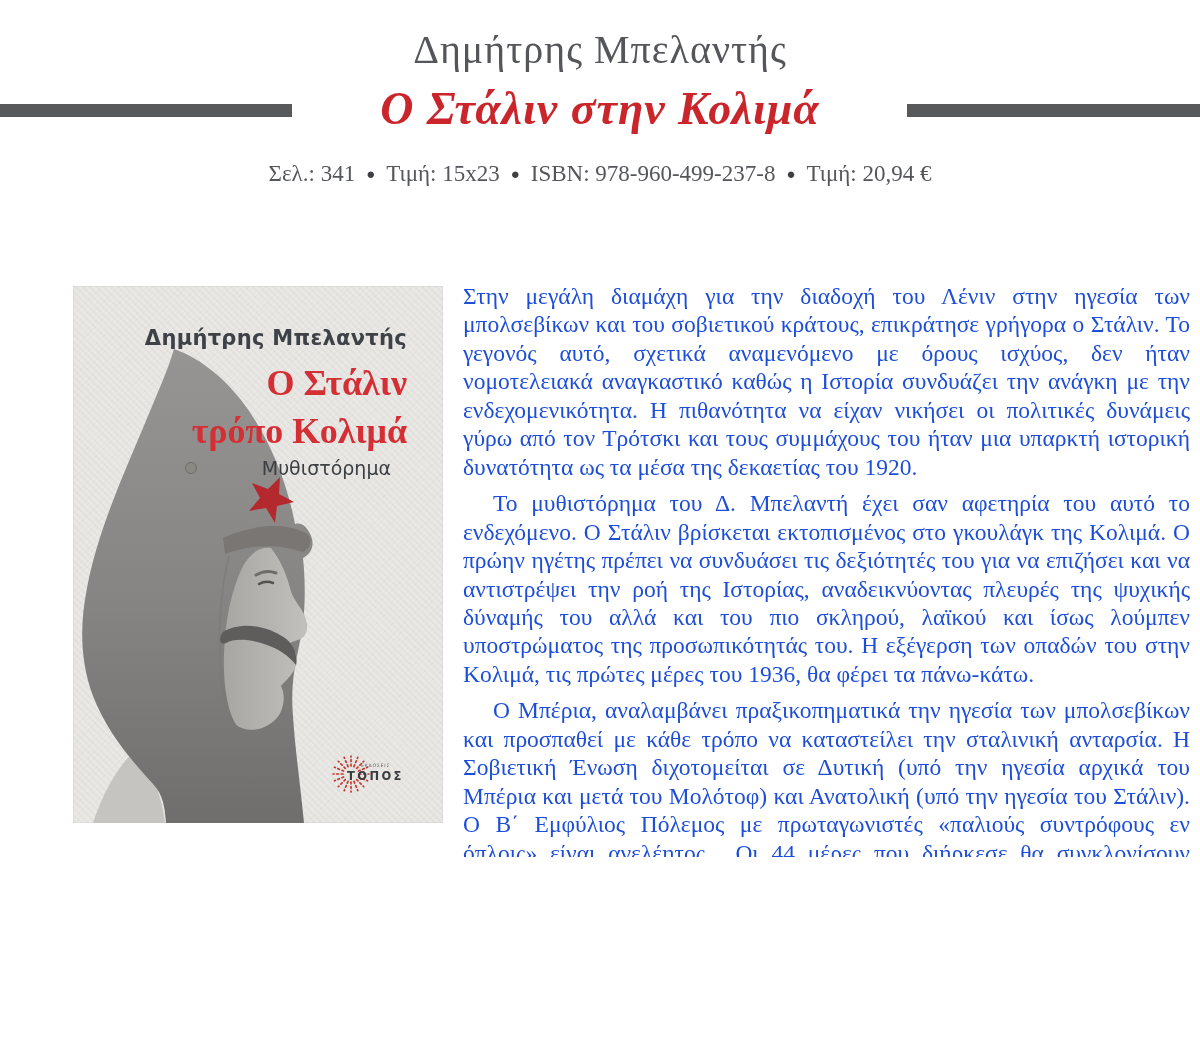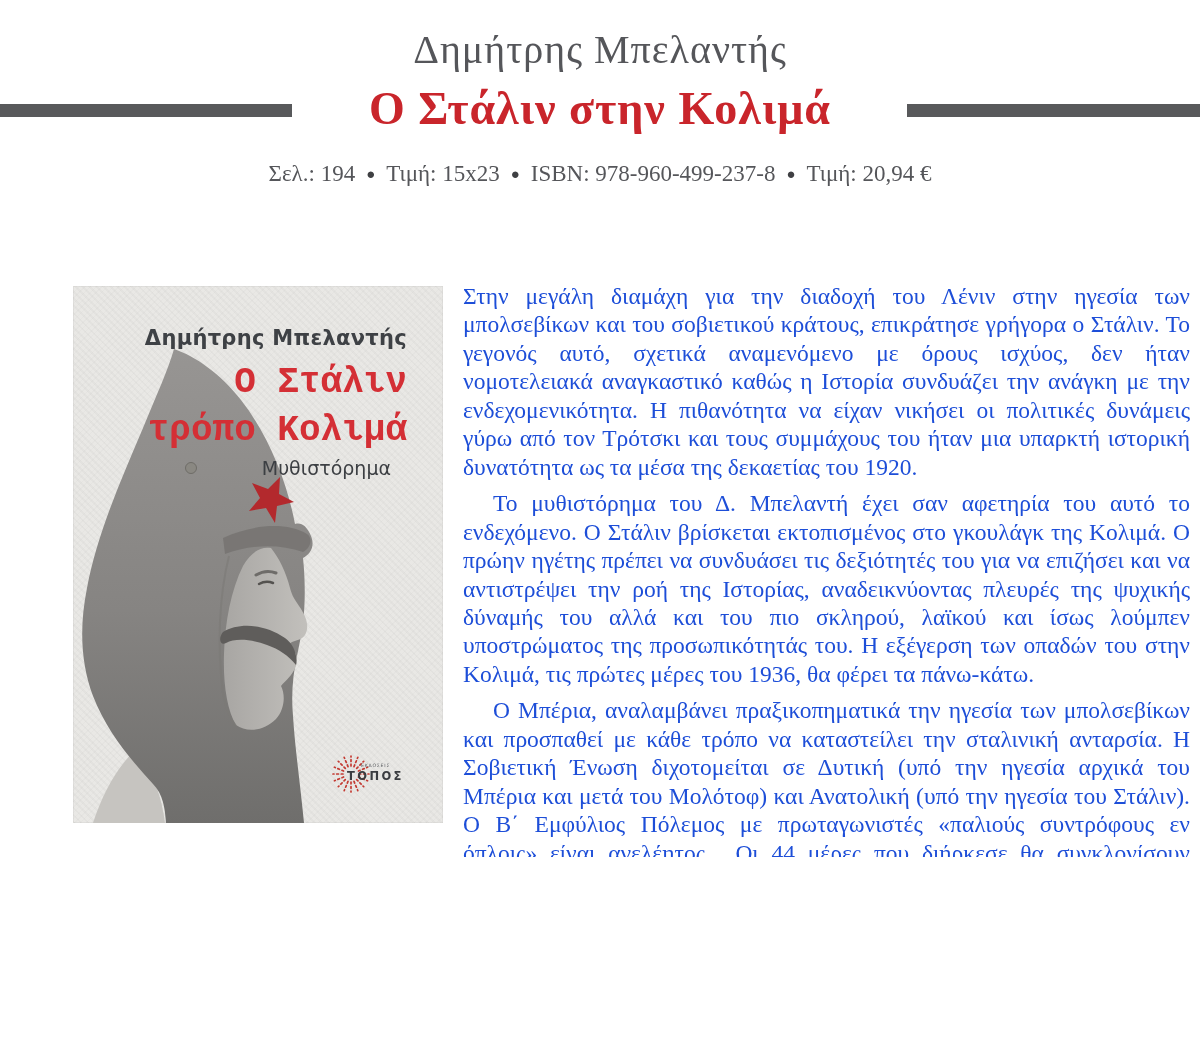--- a/index.html
+++ b/index.html
@@ -6,38 +6,38 @@
   .page{position:relative;width:1200px;height:857px;background:#ffffff;overflow:hidden;
         font-family:"Liberation Serif","DejaVu Serif",serif;}
 
   
   .author-line{position:absolute;top:26px;left:0;width:100%;text-align:center;
         font-size:40px;color:#55565a;letter-spacing:1px;}
   .rule{position:absolute;top:104px;height:13px;background:#58595b;}
   .rule-left{left:0;width:292px;}
   .rule-right{left:907px;right:0;}
   .main-title{position:absolute;top:82px;left:0;width:100%;text-align:center;
-        font-weight:700;font-size:46px;color:#c9252b;letter-spacing:1px;}
+        font-style:italic;font-weight:700;font-size:46px;color:#c9252b;letter-spacing:1px;}
   .meta-line{position:absolute;top:161px;left:0;width:100%;text-align:center;
         font-size:23px;color:#55565a;}
   .meta-dot{display:inline-block;font-size:15px;vertical-align:2px;margin:0 11px;color:#3f4043;}
 
   
   .cover{position:absolute;left:73px;top:286px;width:370px;height:537px;
         background:#e9e8e5;
         background-image:
           repeating-linear-gradient(45deg,rgba(120,120,120,.05) 0 2px,transparent 2px 5px),
           repeating-linear-gradient(-45deg,rgba(165,165,165,.06) 0 1px,transparent 1px 4px);
         box-shadow:0 0 0 1px rgba(0,0,0,.04) inset;}
   .portrait{position:absolute;left:0;top:0;width:100%;height:100%;}
   .cover-author{position:absolute;top:40px;right:36px;
         font-family:"DejaVu Sans","Liberation Sans",sans-serif;
         font-weight:600;font-size:21px;color:#3e4145;letter-spacing:.3px;}
   .cover-title{position:absolute;top:73px;right:36px;text-align:right;
-        font-family:Liberation Mono, monospace;
+        font-family:Liberation Serif, serif;
         font-weight:700;font-size:36px;line-height:48px;color:#d42f35;}
   .cover-subtitle{position:absolute;top:171px;right:52px;
         font-family:"DejaVu Sans","Liberation Sans",sans-serif;
         font-size:19px;color:#3c3f43;}
   .publisher-logo{position:absolute;left:258px;top:466px;width:72px;height:46px;}
 
   
   .description{position:absolute;left:463px;top:282px;width:727px;
         font-size:23.5px;line-height:28.45px;color:#1d4ed8;text-align:justify;}
   .description p{margin:0;}
@@ -50,21 +50,21 @@
 <body>
 
 <div class="page">
 
   <div class="author-line">Δημήτρης Μπελαντής</div>
   <div class="rule rule-left"></div>
   <div class="rule rule-right"></div>
   <div class="main-title">Ο Στάλιν στην Κολιμά</div>
 
   <div class="meta-line">
-    <span>Σελ.: 194</span><span class="meta-dot">●</span><span>Τιμή: 15x23</span><span class="meta-dot">●</span><span>ISBN: 978-960-499-237-8</span><span class="meta-dot">●</span><span>Τιμή: 20,94 €</span>
+    <span>Σελ.: 341</span><span class="meta-dot">●</span><span>Τιμή: 15x23</span><span class="meta-dot">●</span><span>ISBN: 978-960-499-237-8</span><span class="meta-dot">●</span><span>Τιμή: 20,94 €</span>
   </div>
 
   <div class="cover">
 
     <svg class="portrait" viewBox="0 0 370 537" preserveAspectRatio="none" aria-hidden="true">
       <defs>
         <linearGradient id="hatg" x1="0" y1="0" x2="0" y2="1">
           <stop offset="0" stop-color="#979593"></stop>
           <stop offset="0.55" stop-color="#868482"></stop>
           <stop offset="1" stop-color="#6f6e6c"></stop>

